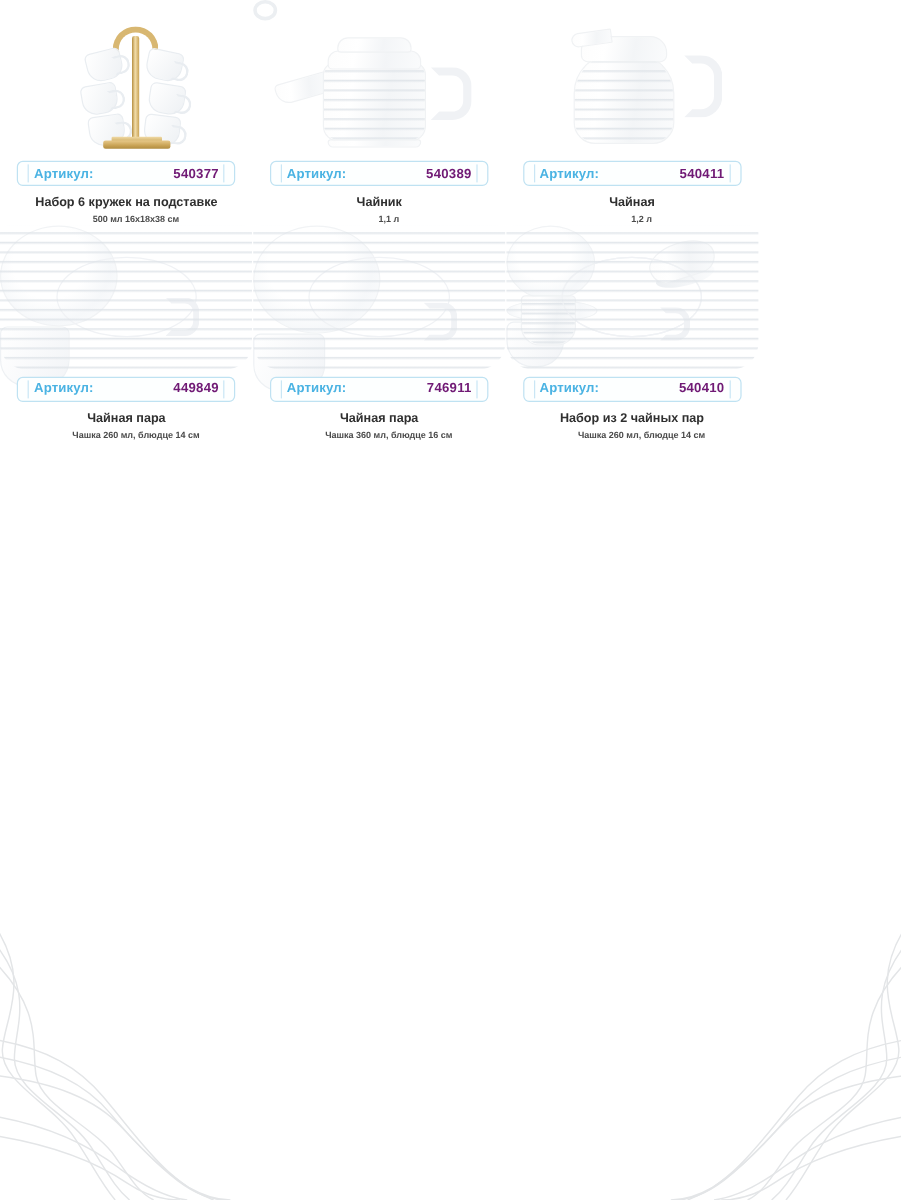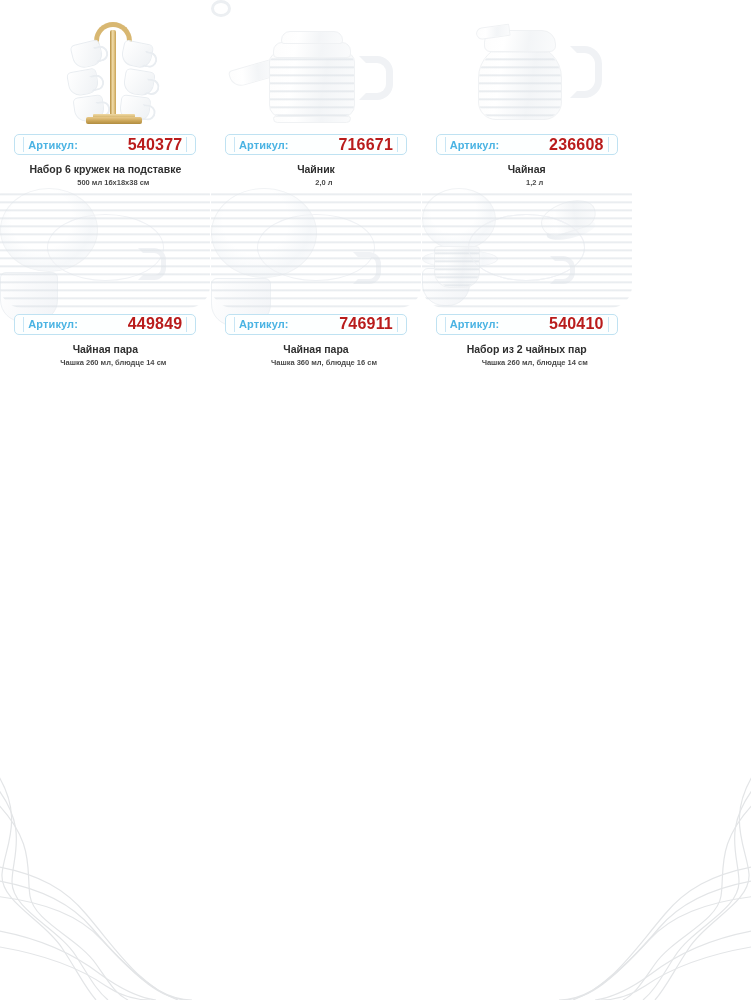--- a/index.html
+++ b/index.html
@@ -240,23 +240,23 @@
   }
   .article-badge::before { left: 8px; }
   .article-badge::after  { right: 8px; }
   .article-label {
     font-size: 11px;
     font-weight: 700;
     color: #4ab3e3;
     letter-spacing: .1px;
   }
   .article-value {
-    font-size: 16px;
+    font-size: 11px;
     font-weight: 700;
-    color: #b91c1c;
+    color: #701a75;
     letter-spacing: .2px;
   }
 
   
   .product-title {
     margin-top: 8px;
     font-size: 10.5px;
     font-weight: 700;
     color: #2f2f2f;
     text-align: center;
@@ -322,40 +322,40 @@
               <span class="ripples"></span>
             </div>
           <div class="cer pot-shoulder"></div>
           <div class="cer pot-lid"></div>
           <div class="pot-knob"></div>
           <div class="cer pot-foot"></div>
         </div>
       </div>
       <div class="article-badge">
         <span class="article-label">Артикул:</span>
-        <span class="article-value">716671</span>
+        <span class="article-value">540389</span>
       </div>
       <div class="product-title">Чайник</div>
-      <div class="product-sub">2,0 л</div>
+      <div class="product-sub">1,1 л</div>
     </div>
 
     <div class="product-card row1">
       <div class="product-image">
         <div class="stage">
           <div class="cer pit-handle"></div>
           <div class="cer pit-body">
               <span class="ripples"></span>
             </div>
           <div class="cer pit-neck"></div>
           <div class="cer pit-lip"></div>
         </div>
       </div>
       <div class="article-badge">
         <span class="article-label">Артикул:</span>
-        <span class="article-value">236608</span>
+        <span class="article-value">540411</span>
       </div>
       <div class="product-title">Чайная</div>
       <div class="product-sub">1,2 л</div>
     </div>
 
     <div class="product-card row2">
       <div class="product-image">
         <div class="stage">
           <div class="saucer c4-saucer"></div>
           <div class="cup-handle c4-handle"></div>

